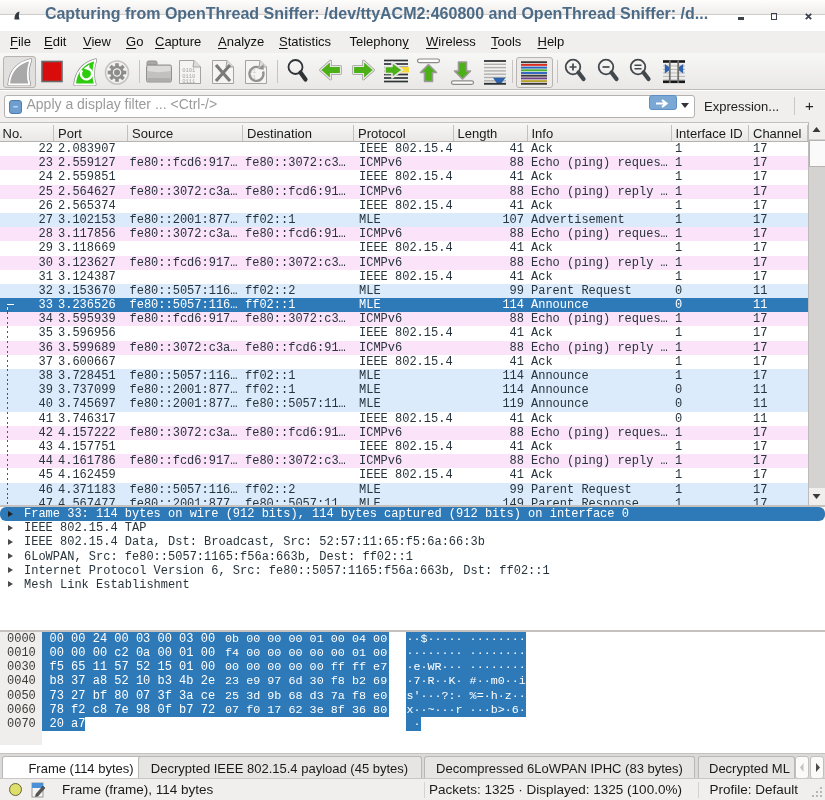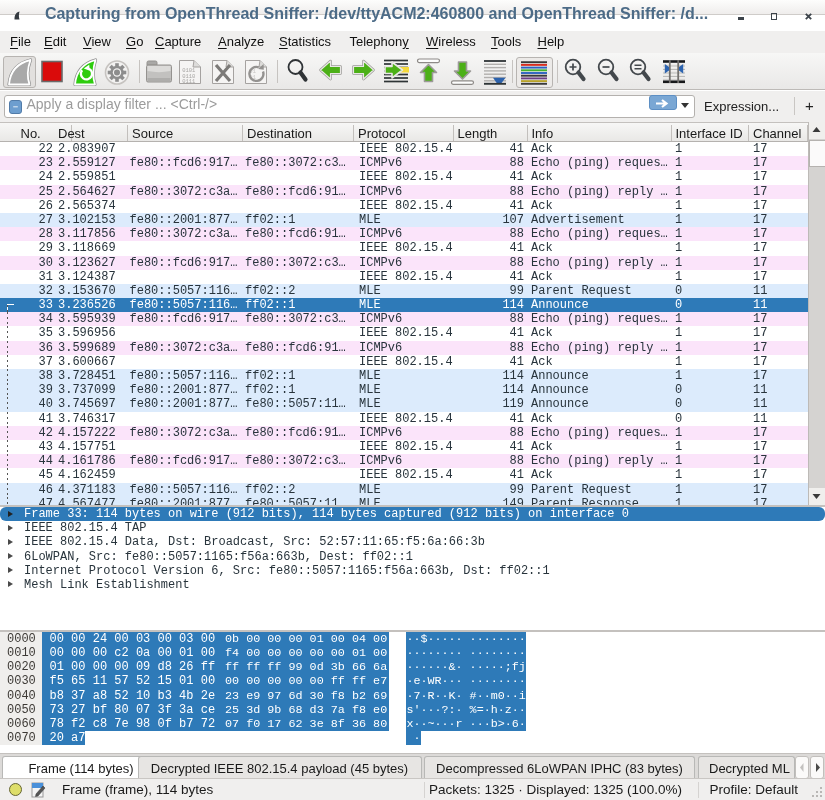--- a/index.html
+++ b/index.html
@@ -320,25 +320,25 @@
   <div id="applybtn"><svg width="26" height="13" viewBox="0 0 26 13">
         <path d="M6 6.5 h10 M12 3 l4.5 3.5 -4.5 3.5" stroke="#fff" stroke-width="2.2" fill="none"></path>
       </svg></div>
   <div class="abs" style="left:681px;top:12px;width:0;height:0;border-left:4px solid transparent;border-right:4px solid transparent;border-top:5px solid #333"></div>
   <div id="expr">Expression...</div>
   <div class="abs" style="left:794px;top:6px;width:1px;height:18px;background:#c9c6c3"></div>
   <div id="plus">+</div>
 </div>
 
 <div id="phead">
-  <div class="h" style="left:18px;width:54px">
+  <div class="h" style="left:0;width:54px">
       <span style="left:2.5px">No.</span>
     </div>
   <div class="h" style="left:54px;width:74px">
-      <span>Dest</span>
+      <span>Port</span>
     </div>
   <div class="h" style="left:128px;width:115px">
       <span>Source</span>
     </div>
   <div class="h" style="left:243px;width:111px">
       <span>Destination</span>
     </div>
   <div class="h" style="left:354px;width:99.5px">
       <span>Protocol</span>
     </div>
@@ -695,21 +695,20 @@
   <div class="dline">
       <div class="tri"></div>
       <span class="txt">Mesh Link Establishment</span>
     </div>
 </div>
 
 <div id="hexpane">
     <div id="offbg"></div>
     <div class="hline"><div class="hsel"></div><div class="hasel"></div><span class="hoff">0000</span><span class="hhex">00 00 24 00 03 00 03 00</span><span class="hhex2">0b 00 00 00 01 00 04 00</span><span class="hasc">··$····· ········</span></div>
     <div class="hline"><div class="hsel"></div><div class="hasel"></div><span class="hoff">0010</span><span class="hhex">00 00 00 c2 0a 00 01 00</span><span class="hhex2">f4 00 00 00 00 00 01 00</span><span class="hasc">········ ········</span></div>
-    <div class="hline"><div class="hsel"></div><div class="hasel"></div><span class="hoff">0020</span><span class="hhex">01 00 00 00 09 d8 26 ff</span><span class="hhex2">ff ff ff 99 0d 3b 66 6a</span><span class="hasc">······&amp;· ·····;fj</span></div>
     <div class="hline"><div class="hsel"></div><div class="hasel"></div><span class="hoff">0030</span><span class="hhex">f5 65 11 57 52 15 01 00</span><span class="hhex2">00 00 00 00 00 ff ff e7</span><span class="hasc">·e·WR··· ········</span></div>
     <div class="hline"><div class="hsel"></div><div class="hasel"></div><span class="hoff">0040</span><span class="hhex">b8 37 a8 52 10 b3 4b 2e</span><span class="hhex2">23 e9 97 6d 30 f8 b2 69</span><span class="hasc">·7·R··K· #··m0··i</span></div>
     <div class="hline"><div class="hsel"></div><div class="hasel"></div><span class="hoff">0050</span><span class="hhex">73 27 bf 80 07 3f 3a ce</span><span class="hhex2">25 3d 9b 68 d3 7a f8 e0</span><span class="hasc">s'···?:· %=·h·z··</span></div>
     <div class="hline"><div class="hsel"></div><div class="hasel"></div><span class="hoff">0060</span><span class="hhex">78 f2 c8 7e 98 0f b7 72</span><span class="hhex2">07 f0 17 62 3e 8f 36 80</span><span class="hasc">x··~···r ···b&gt;·6·</span></div>
     <div class="hline"><div class="hsel" style="width:43px"></div><div class="hasel" style="width:15px"></div><span class="hoff">0070</span><span class="hhex">20 a7</span><span class="hasc">&nbsp;·</span></div>
   </div>
 
 <div id="tabbar">
   <div class="tab active" style="left:2px;width:144px;text-indent:14px">Frame (114 bytes)</div>
   <div class="tab" style="left:137.5px;width:284px">Decrypted IEEE 802.15.4 payload (45 bytes)</div>

